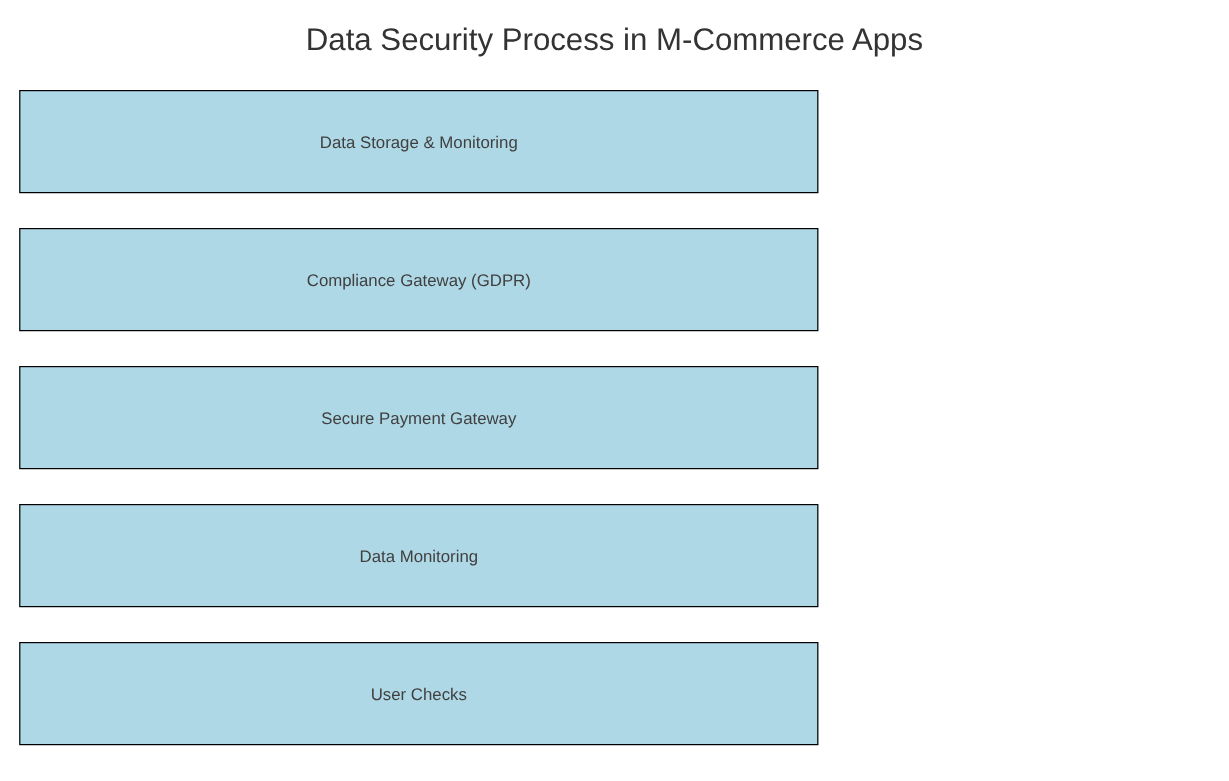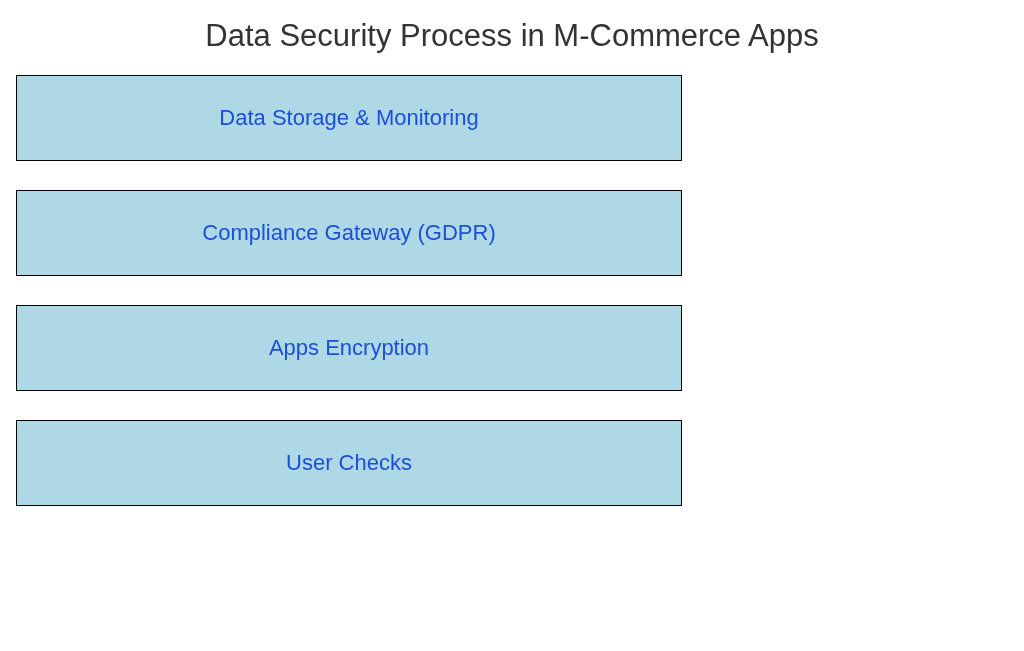--- a/index.html
+++ b/index.html
@@ -13,57 +13,60 @@
       background: #ffffff;
       font-family: -apple-system, BlinkMacSystemFont, "Segoe UI", Arial, sans-serif;
       position: relative;
     }
     .title {
       position: absolute;
       left: 0;
       right: 0;
       top: 18px;
       text-align: center;
-      font-size: 31px;
+      font-size: 26px;
       color: #333333;
       font-weight: 400;
     }
     .boxes-container {
       position: absolute;
       left: 16px;
       top: 75px;
       width: 666px;
     }
     .process-box {
       background: #aed8e6;
       border: 1.5px solid #000000;
       height: 86px;
       margin-bottom: 29px;
       display: flex;
       align-items: center;
       justify-content: center;
     }
     .process-box-label {
-      font-size: 22px;
-      color: #1d4ed8;
+      font-size: 14px;
+      color: #404040;
       font-weight: 400;
       text-align: center;
     }
   </style>
 </head>
 <body>
 
 <div class="title">Data Security Process in M-Commerce Apps</div>
 
 <div class="boxes-container">
   <div class="process-box">
     <span class="process-box-label">Data Storage &amp; Monitoring</span>
   </div>
   <div class="process-box">
     <span class="process-box-label">Compliance Gateway (GDPR)</span>
   </div>
   <div class="process-box">
-    <span class="process-box-label">Apps Encryption</span>
+    <span class="process-box-label">Secure Payment Gateway</span>
+  </div>
+  <div class="process-box">
+    <span class="process-box-label">Data Monitoring</span>
   </div>
   <div class="process-box">
     <span class="process-box-label">User Checks</span>
   </div>
 </div>
 
 </body></html>

